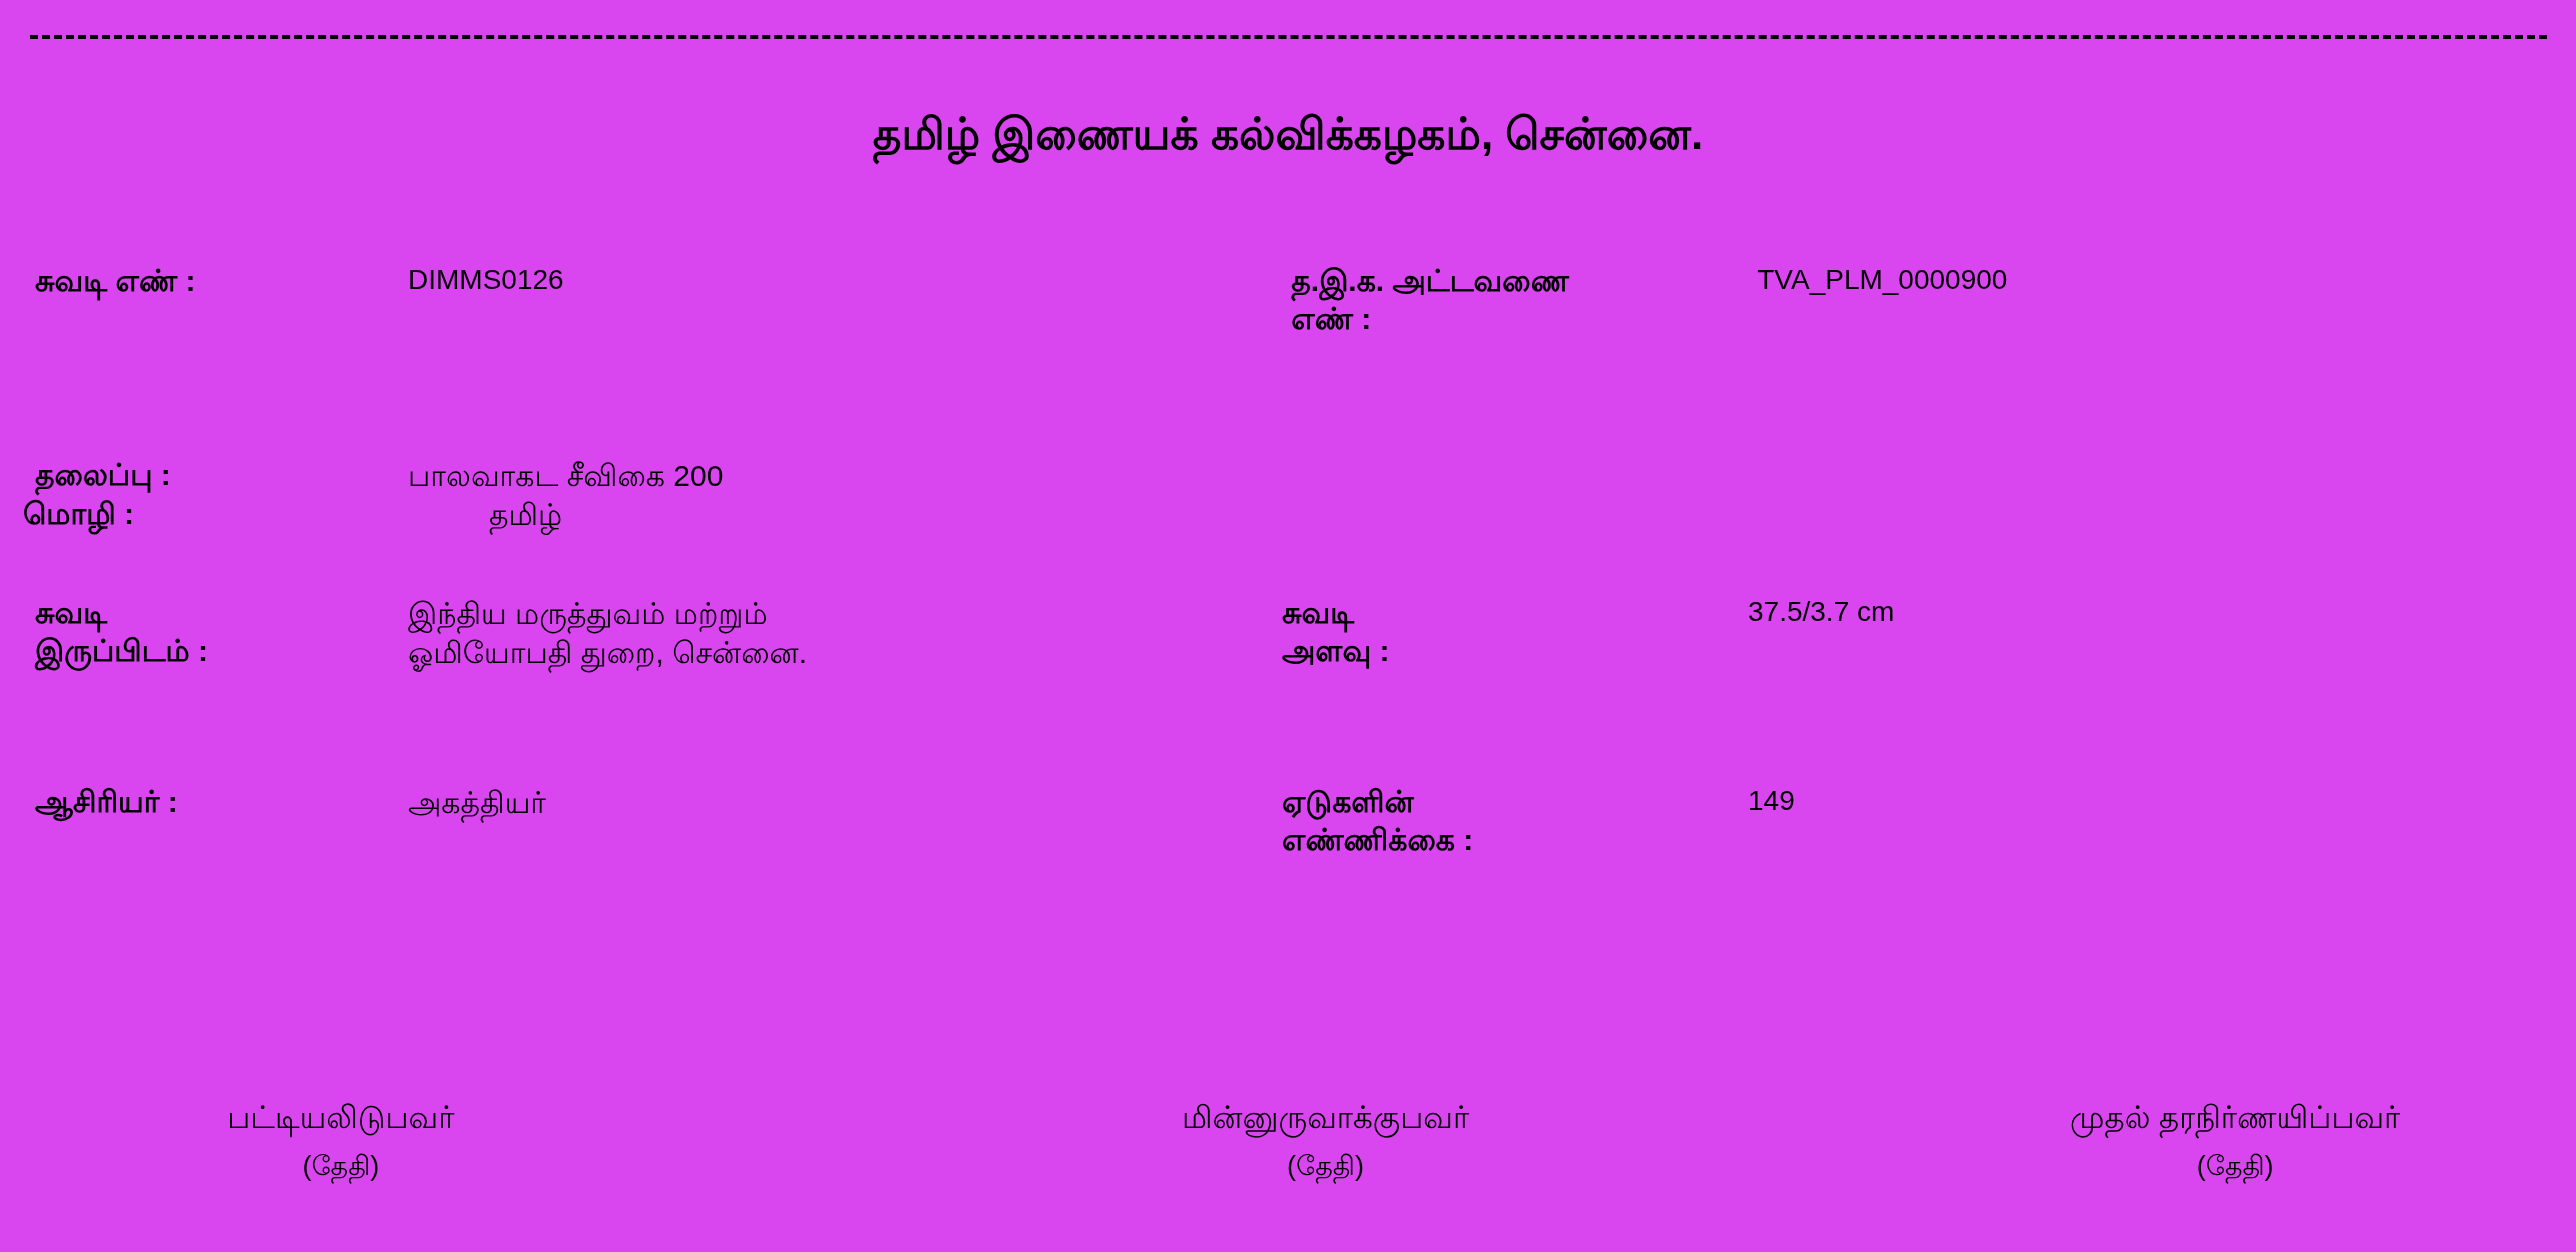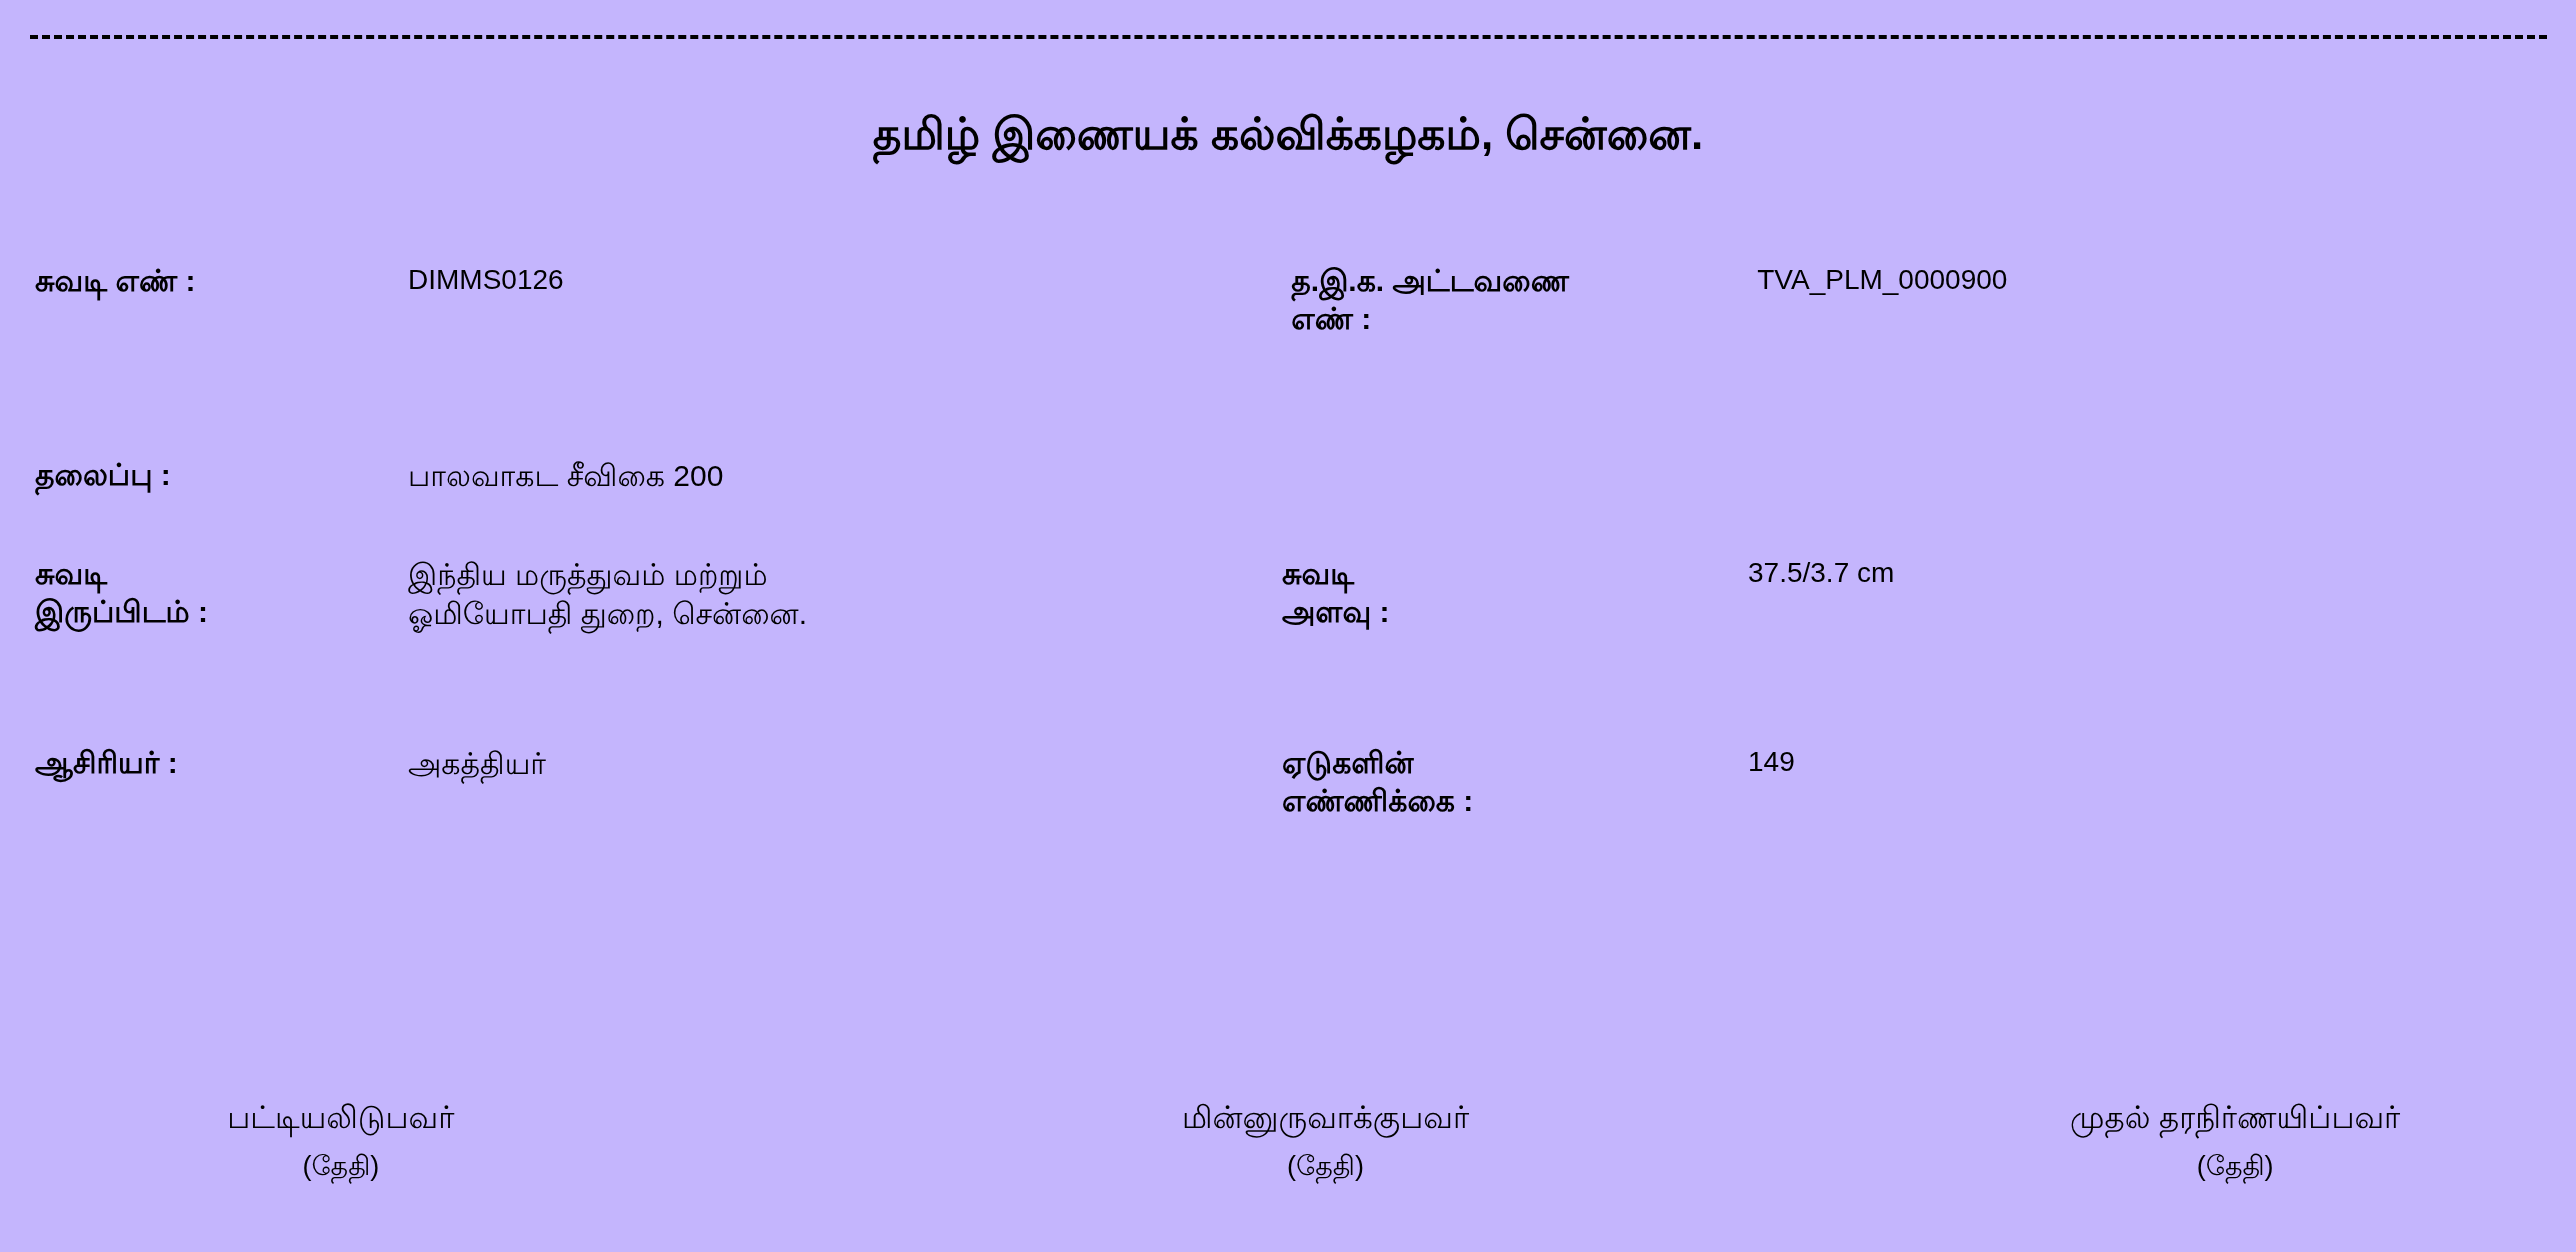--- a/index.html
+++ b/index.html
@@ -9,21 +9,21 @@
   }
   body {
     font-family: "Liberation Sans", sans-serif;
     color: #000000;
   }
   .page {
     width: 2576px;
     height: 1253px;
     box-sizing: border-box;
     position: relative;
-    background: #c4b5fd;
+    background: #d946ef;
     overflow: hidden;
   }
   .top-rule {
     position: absolute;
     left: 30px;
     top: 35px;
     width: 2517px;
     height: 0;
     border-top: 4.1px dashed #000000;
   }
@@ -126,20 +126,24 @@
 எண் :</div>
         <div class="val">TVA_PLM_0000900</div>
       </div>
     </div>
 
     <div class="field-row r2">
       <div class="col-left">
         <div class="lbl w1">தலைப்பு :</div>
         <div class="val tamil">பாலவாகட சீவிகை 200</div>
       </div>
+      <div class="col-right">
+        <div class="lbl w2">மொழி :</div>
+        <div class="val tamil">தமிழ்</div>
+      </div>
     </div>
 
     <div class="field-row r3">
       <div class="col-left">
         <div class="lbl w1">சுவடி
 இருப்பிடம் :</div>
         <div class="val tamil">இந்திய மருத்துவம் மற்றும்
 ஓமியோபதி துறை, சென்னை.</div>
       </div>
       <div class="col-right">

